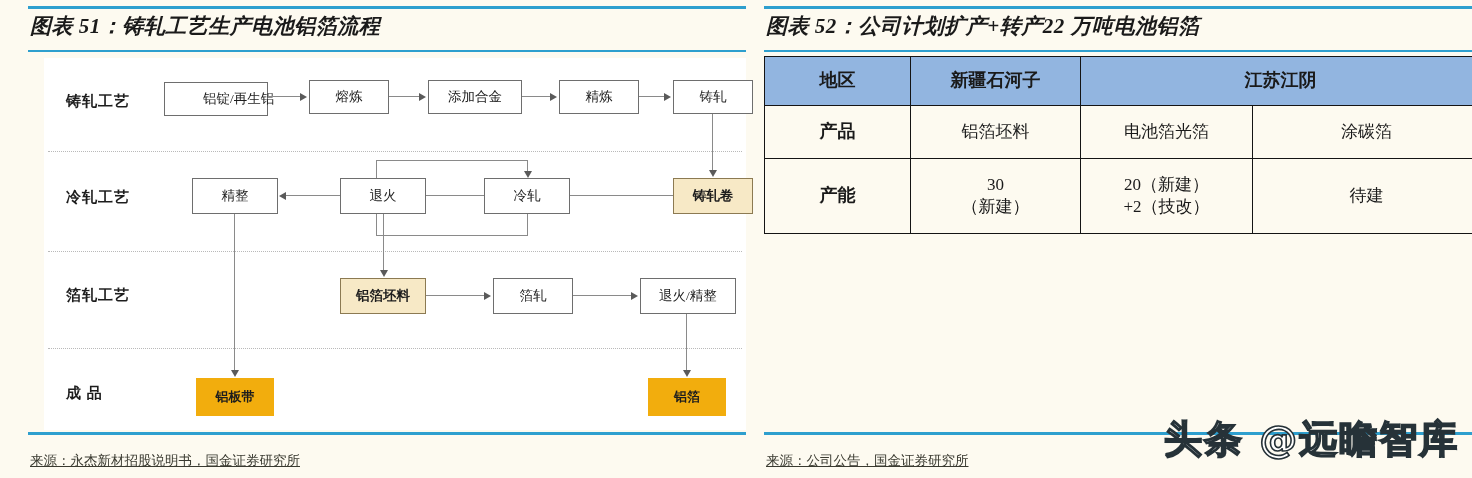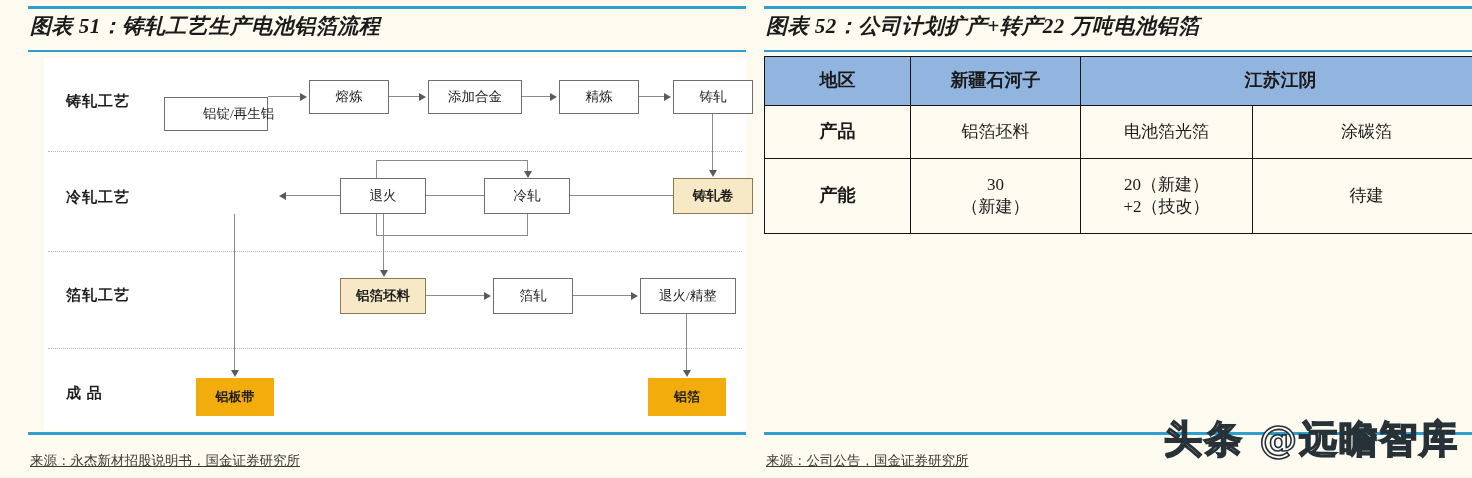--- a/index.html
+++ b/index.html
@@ -220,21 +220,21 @@
 
         <div class="band-sep" style="top:93px;"></div>
         <div class="band-sep" style="top:193px;"></div>
         <div class="band-sep" style="top:290px;"></div>
 
         <div class="row-label" style="left:22px; top:34px;">铸轧工艺</div>
         <div class="row-label" style="left:22px; top:130px;">冷轧工艺</div>
         <div class="row-label" style="left:22px; top:228px;">箔轧工艺</div>
         <div class="row-label" style="left:22px; top:326px;">成  品</div>
 
-        <div class="node" style="left:120px; top:39px; width:104px; height:34px;padding-left:45px;">铝锭/再生铝</div>
+        <div class="node" style="left:120px; top:24px; width:104px; height:34px;padding-left:45px;">铝锭/再生铝</div>
         <div class="ln h" style="left:224px; top:38px; width:34px;"></div>
         <div class="arrow right" style="left:256px; top:35px;"></div>
 
         <div class="node" style="left:265px; top:22px; width:80px; height:34px;">熔炼</div>
         <div class="ln h" style="left:345px; top:38px; width:32px;"></div>
         <div class="arrow right" style="left:375px; top:35px;"></div>
 
         <div class="node" style="left:384px; top:22px; width:94px; height:34px;">添加合金</div>
         <div class="ln h" style="left:478px; top:38px; width:30px;"></div>
         <div class="arrow right" style="left:506px; top:35px;"></div>
@@ -256,20 +256,21 @@
         <div class="node" style="left:440px; top:120px; width:86px; height:36px;">冷轧</div>
 
         <div class="ln h" style="left:382px; top:137px; width:58px;"></div>
         <div class="arrow left" style="left:375px; top:134px;"></div>
 
         <div class="node" style="left:296px; top:120px; width:86px; height:36px;">退火</div>
 
         <div class="ln h" style="left:242px; top:137px; width:54px;"></div>
         <div class="arrow left" style="left:235px; top:134px;"></div>
 
+        <div class="node" style="left:148px; top:120px; width:86px; height:36px;">精整</div>
 
         <div class="ln v" style="left:332px; top:102px; height:18px;"></div>
         <div class="ln h" style="left:332px; top:102px; width:152px;"></div>
         <div class="ln v" style="left:483px; top:102px; height:14px;"></div>
         <div class="arrow down" style="left:480px; top:113px;"></div>
 
         <div class="ln v" style="left:483px; top:156px; height:22px;"></div>
         <div class="ln h" style="left:332px; top:177px; width:152px;"></div>
         <div class="ln v" style="left:332px; top:156px; height:22px;"></div>
 

